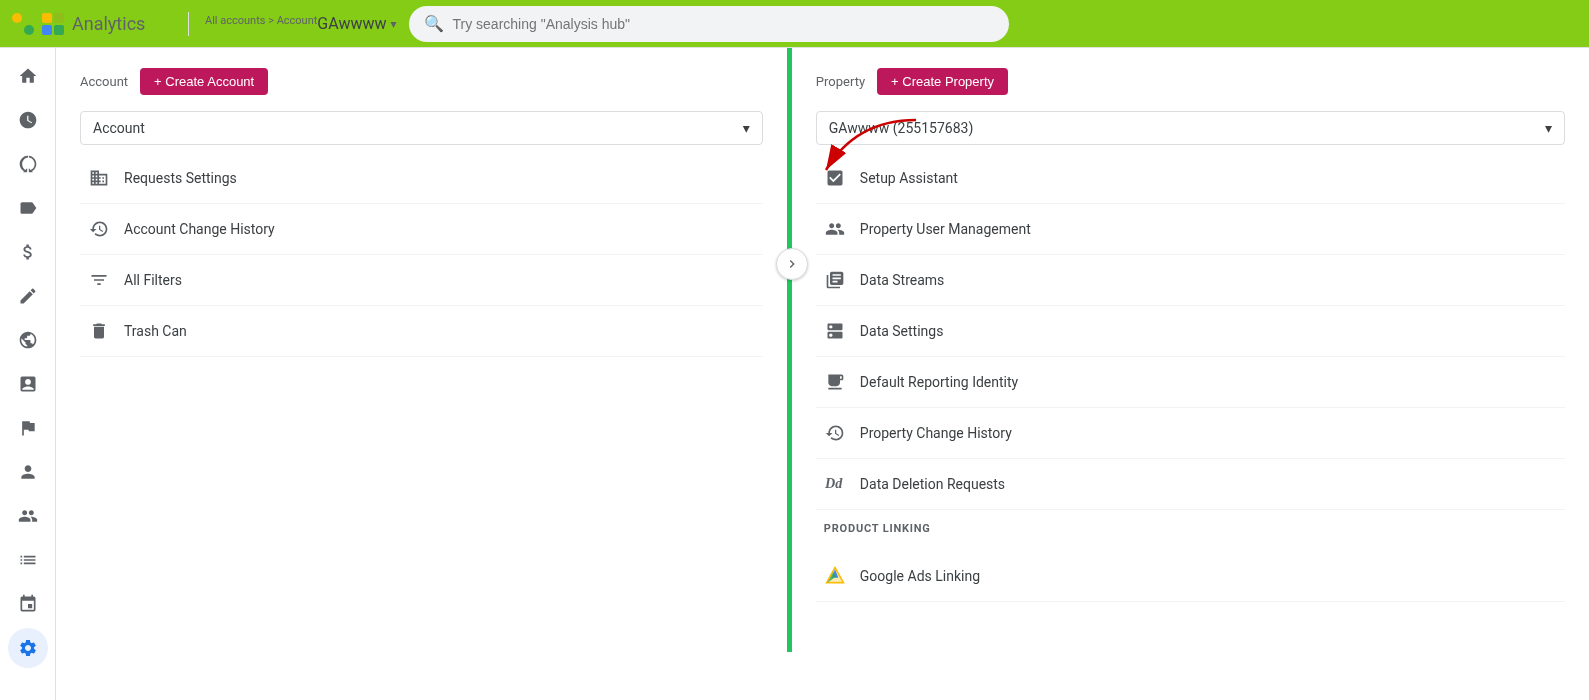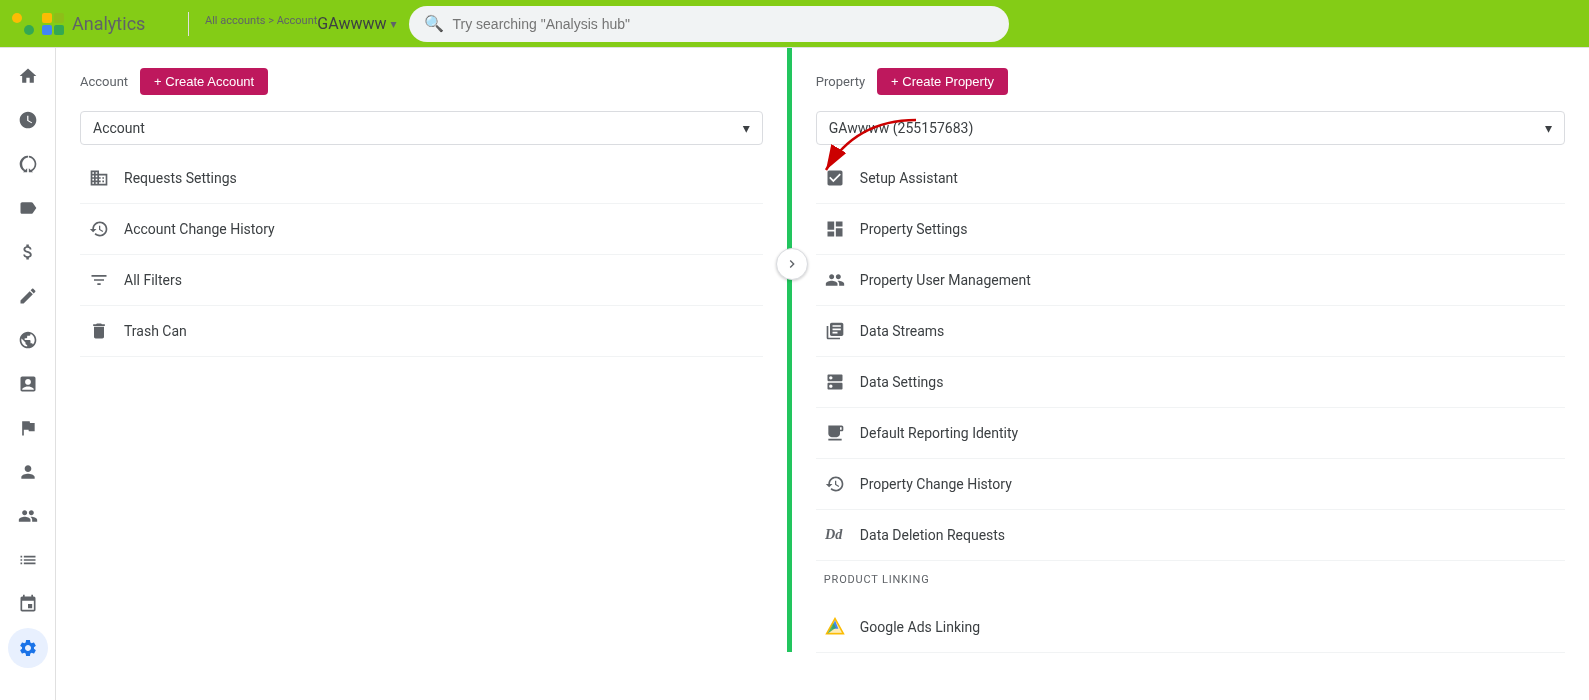--- a/index.html
+++ b/index.html
@@ -89,21 +89,21 @@
       padding: 14px 8px; cursor: pointer; color: #3c4043;
       border-bottom: 1px solid #f1f3f4;
     }
     .menu-item-icon { width: 22px; height: 22px; display: flex; align-items: center; justify-content: center; color: #5f6368; flex-shrink: 0; }
     .menu-item-text { font-size: 14px; }
 
     
     .property-panel { flex: 1; padding: 20px 24px; }
 
     .product-linking-label {
-      font-size: 11px; font-weight: 400; color: #5f6368; letter-spacing: 0.8px;
+      font-size: 11px; font-weight: 700; color: #5f6368; letter-spacing: 0.8px;
       padding: 12px 8px 8px 8px;
     }
   </style>
 </head>
 <body>
 
 <div class="topbar">
   <div class="logo-area">
     <div class="logo-dots">
       <div class="logo-row">
@@ -299,28 +299,20 @@
             <span class="menu-item-icon">
               <svg width="20" height="20" viewBox="0 0 24 24" fill="#5f6368">
                   <path d="M19 3H5c-1.1 0-2 .9-2 2v14c0 1.1.9 2 2 2h14c1.1 0 2-.9 2-2V5c0-1.1-.9-2-2-2zm-9 14l-5-5 1.41-1.41L10 14.17l7.59-7.59L19 8l-9 9z"></path>
                 </svg>
             </span>
             <span class="menu-item-text">Setup Assistant</span>
           </li>
           <li class="menu-item">
             <span class="menu-item-icon">
               <svg width="20" height="20" viewBox="0 0 24 24" fill="#5f6368">
-                  <path d="M3 13h8V3H3v10zm0 8h8v-6H3v6zm10 0h8V11h-8v10zm0-18v6h8V3h-8z"></path>
-                </svg>
-            </span>
-            <span class="menu-item-text">Property Settings</span>
-          </li>
-          <li class="menu-item">
-            <span class="menu-item-icon">
-              <svg width="20" height="20" viewBox="0 0 24 24" fill="#5f6368">
                   <path d="M16 11c1.66 0 2.99-1.34 2.99-3S17.66 5 16 5c-1.66 0-3 1.34-3 3s1.34 3 3 3zm-8 0c1.66 0 2.99-1.34 2.99-3S9.66 5 8 5C6.34 5 5 6.34 5 8s1.34 3 3 3zm0 2c-2.33 0-7 1.17-7 3.5V19h14v-2.5c0-2.33-4.67-3.5-7-3.5zm8 0c-.29 0-.62.02-.97.05 1.16.84 1.97 1.97 1.97 3.45V19h6v-2.5c0-2.33-4.67-3.5-7-3.5z"></path>
                 </svg>
             </span>
             <span class="menu-item-text">Property User Management</span>
           </li>
           <li class="menu-item">
             <span class="menu-item-icon">
               <svg width="20" height="20" viewBox="0 0 24 24" fill="#5f6368">
                   <path d="M4 6H2v14c0 1.1.9 2 2 2h14v-2H4V6zm16-4H8c-1.1 0-2 .9-2 2v12c0 1.1.9 2 2 2h12c1.1 0 2-.9 2-2V4c0-1.1-.9-2-2-2zm-1 9H9V9h10v2zm-4 4H9v-2h6v2zm4-8H9V5h10v2z"></path>
                 </svg>

